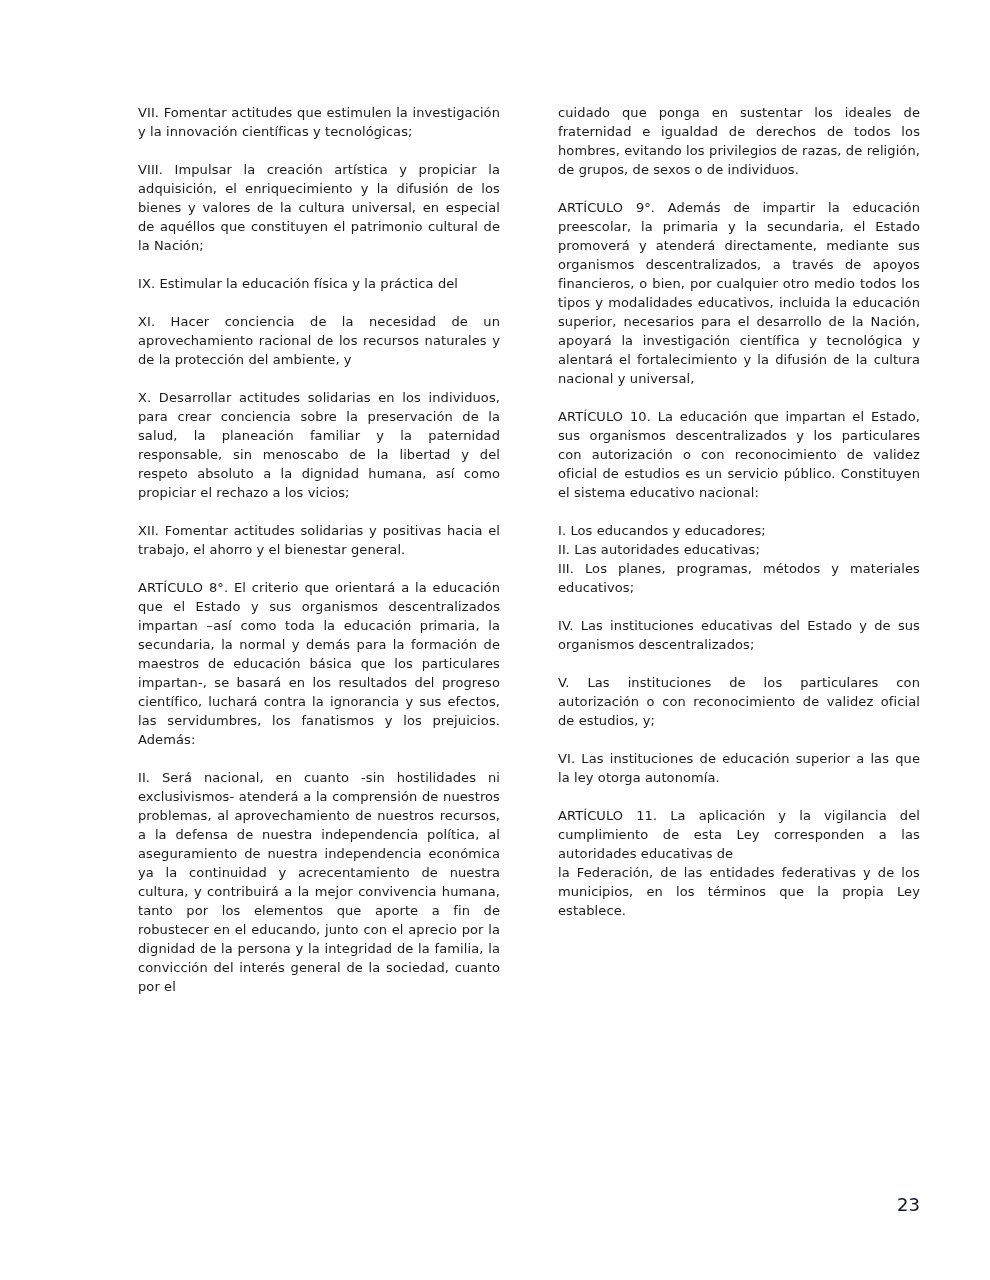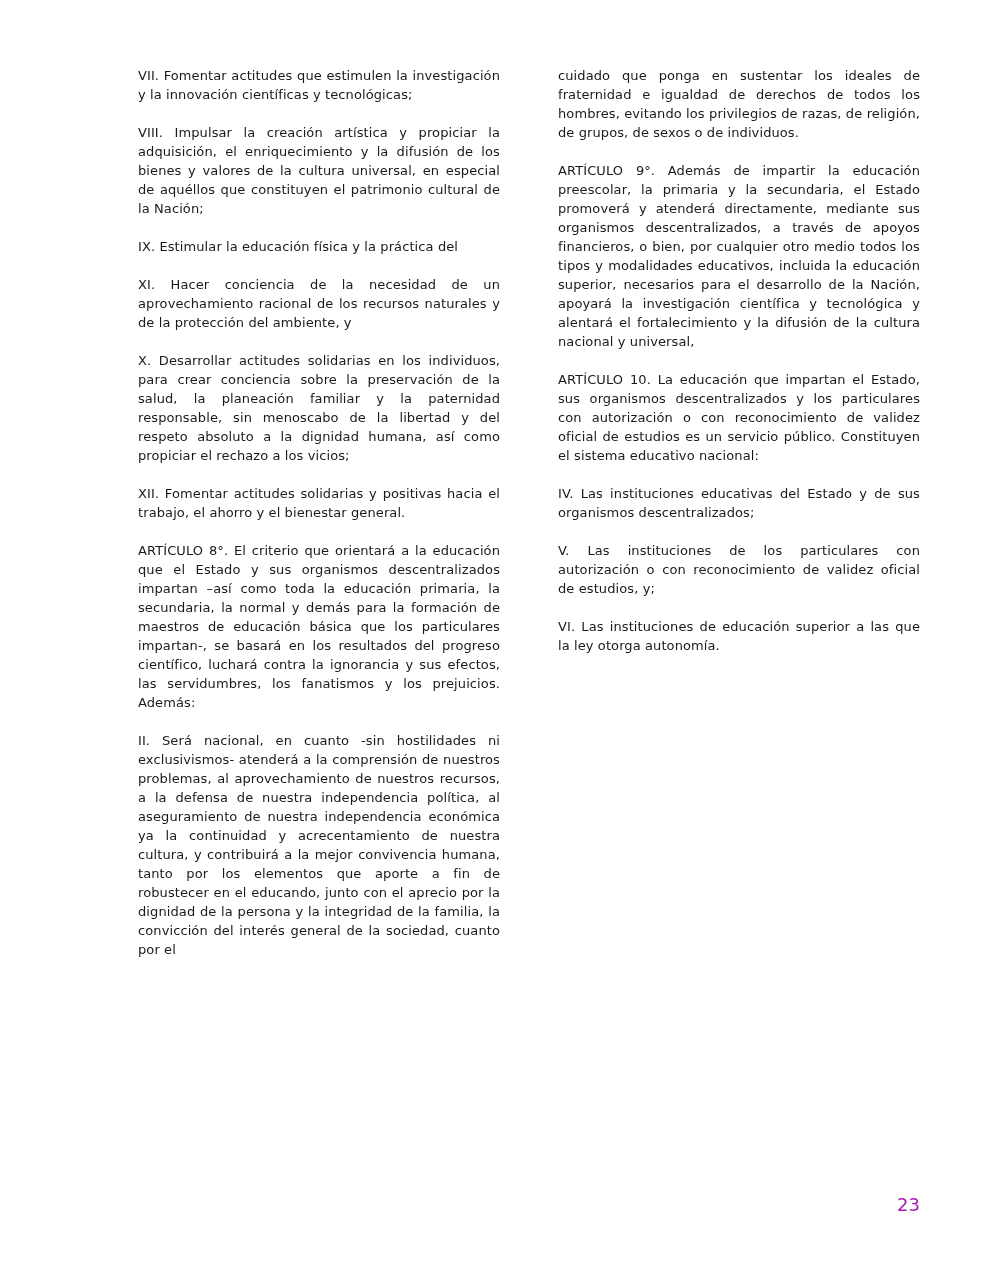--- a/index.html
+++ b/index.html
@@ -23,35 +23,36 @@
     width: 782px;
     display: flex;
     gap: 58px;
   }
   .column {
     width: 362px;
     font-size: 13px;
     line-height: 19px;
     text-align: justify;
     letter-spacing: 0.1px;
+    margin-top: 37px;
   }
   .column p {
     margin: 0 0 19px 0;
     white-space: pre-line; 
   }
   .column p:last-child {
     margin-bottom: 0;
   }
   .page-number {
     position: absolute;
     top: 1194px;
     right: 70px;
     font-size: 18px;
     line-height: 22px;
-    color: #a21caf;
+    color: #0f172a;
   }
 </style>
 </head>
 <body>
 
 <div class="page">
   <div class="content">
 
     <div class="column">
       <p>VII. Fomentar actitudes que estimulen la investigación y la innovación científicas y tecnológicas;</p>
@@ -61,21 +62,26 @@
       <p>X. Desarrollar actitudes solidarias en los individuos, para crear conciencia sobre la preservación de la salud, la planeación familiar y la paternidad responsable, sin menoscabo de la libertad y del respeto absoluto a la dignidad humana, así como propiciar el rechazo a los vicios;</p>
       <p>XII. Fomentar actitudes solidarias y positivas hacia el trabajo, el ahorro y el bienestar general.</p>
       <p>ARTÍCULO 8°. El criterio que orientará a la educación que el Estado y sus organismos descentralizados impartan –así como toda la educación primaria, la secundaria, la normal y demás para la formación de maestros de educación básica que los particulares impartan-, se basará en los resultados del progreso científico, luchará contra la ignorancia y sus efectos, las servidumbres, los fanatismos y los prejuicios. Además:</p>
       <p>II. Será nacional, en cuanto -sin hostilidades ni exclusivismos- atenderá a la comprensión de nuestros problemas, al aprovechamiento de nuestros recursos, a la defensa de nuestra independencia política, al aseguramiento de nuestra independencia económica ya la continuidad y acrecentamiento de nuestra cultura, y contribuirá a la mejor convivencia humana, tanto por los elementos que aporte a fin de robustecer en el educando, junto con el aprecio por la dignidad de la persona y la integridad de la familia, la convicción del interés general de la sociedad, cuanto por el</p>
     </div>
 
     <div class="column">
       <p>cuidado que ponga en sustentar los ideales de fraternidad e igualdad de derechos de todos los hombres, evitando los privilegios de razas, de religión, de grupos, de sexos o de individuos.</p>
       <p>ARTÍCULO 9°. Además de impartir la educación preescolar, la primaria y la secundaria, el Estado promoverá y atenderá directamente, mediante sus organismos descentralizados, a través de apoyos financieros, o bien, por cualquier otro medio todos los tipos y modalidades educativos, incluida la educación superior, necesarios para el desarrollo de la Nación, apoyará la investigación científica y tecnológica y alentará el fortalecimiento y la difusión de la cultura nacional y universal,</p>
       <p>ARTÍCULO 10. La educación que impartan el Estado, sus organismos descentralizados y los particulares con autorización o con reconocimiento de validez oficial de estudios es un servicio público. Constituyen el sistema educativo nacional:</p>
+      <p>I. Los educandos y educadores;
+II. Las autoridades educativas;
+III. Los planes, programas, métodos y materiales educativos;</p>
       <p>IV. Las instituciones educativas del Estado y de sus organismos descentralizados;</p>
       <p>V. Las instituciones de los particulares con autorización o con reconocimiento de validez oficial de estudios, y;</p>
       <p>VI. Las instituciones de educación superior a las que la ley otorga autonomía.</p>
+      <p>ARTÍCULO 11. La aplicación y la vigilancia del cumplimiento de esta Ley corresponden a las autoridades educativas de
+la Federación, de las entidades federativas y de los municipios, en los términos que la propia Ley establece.</p>
     </div>
 
   </div>
 
   <div class="page-number">23</div>
 </div>
 
 </body></html>

